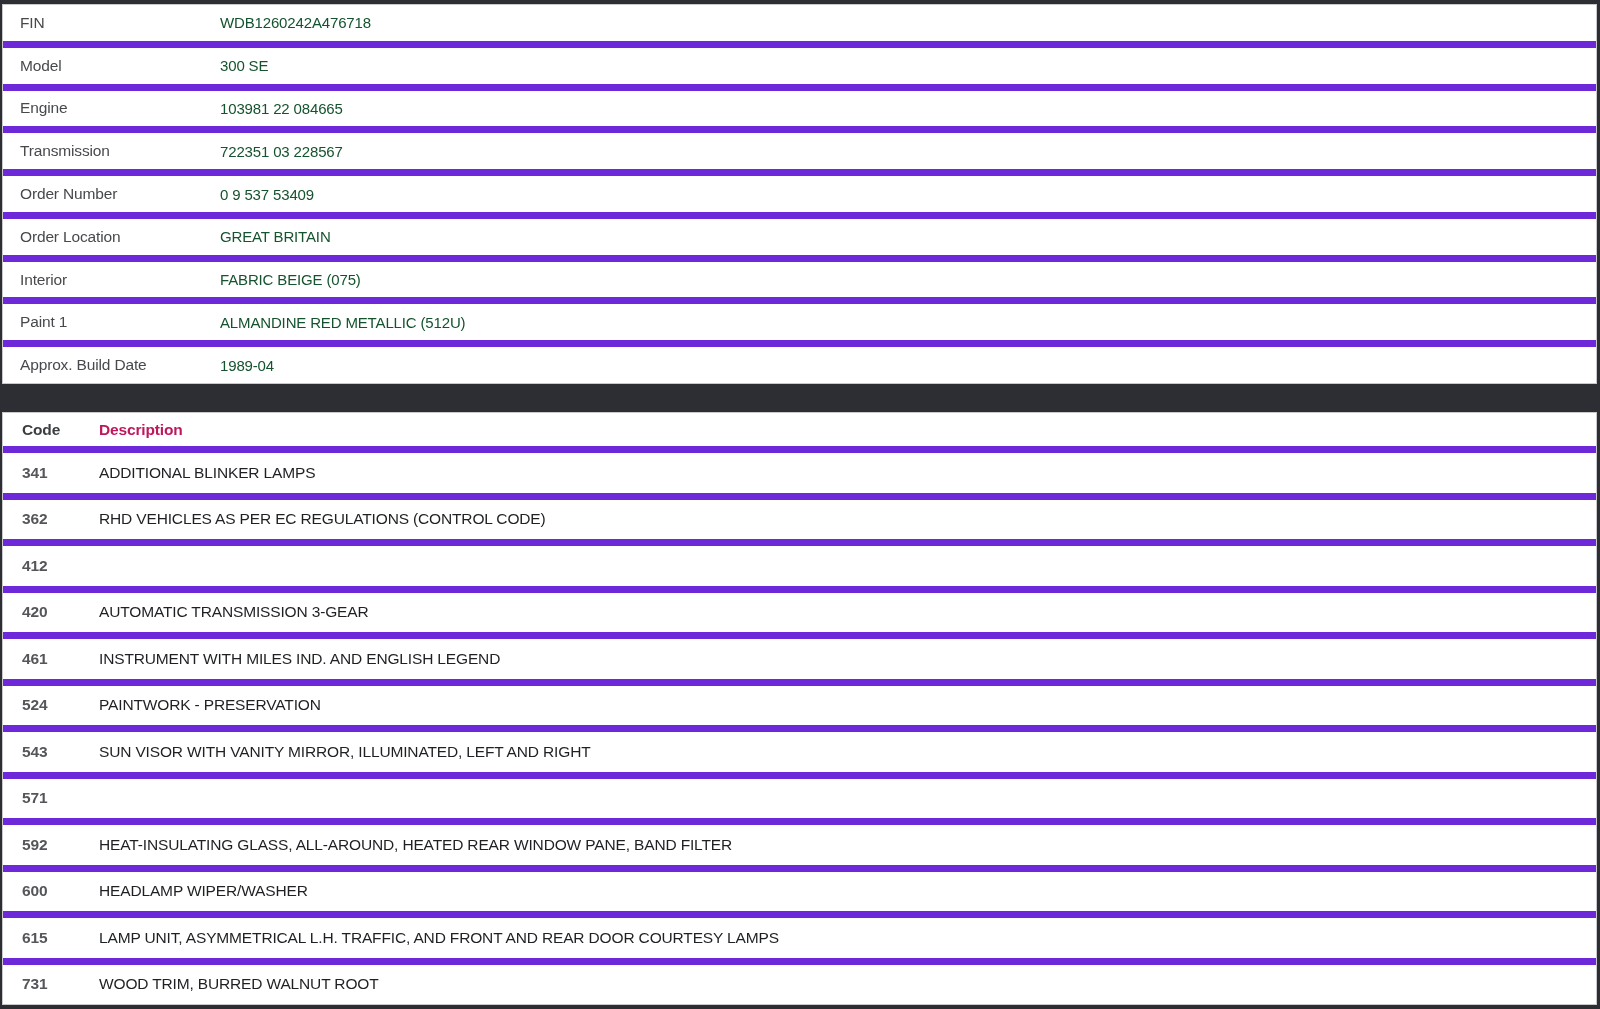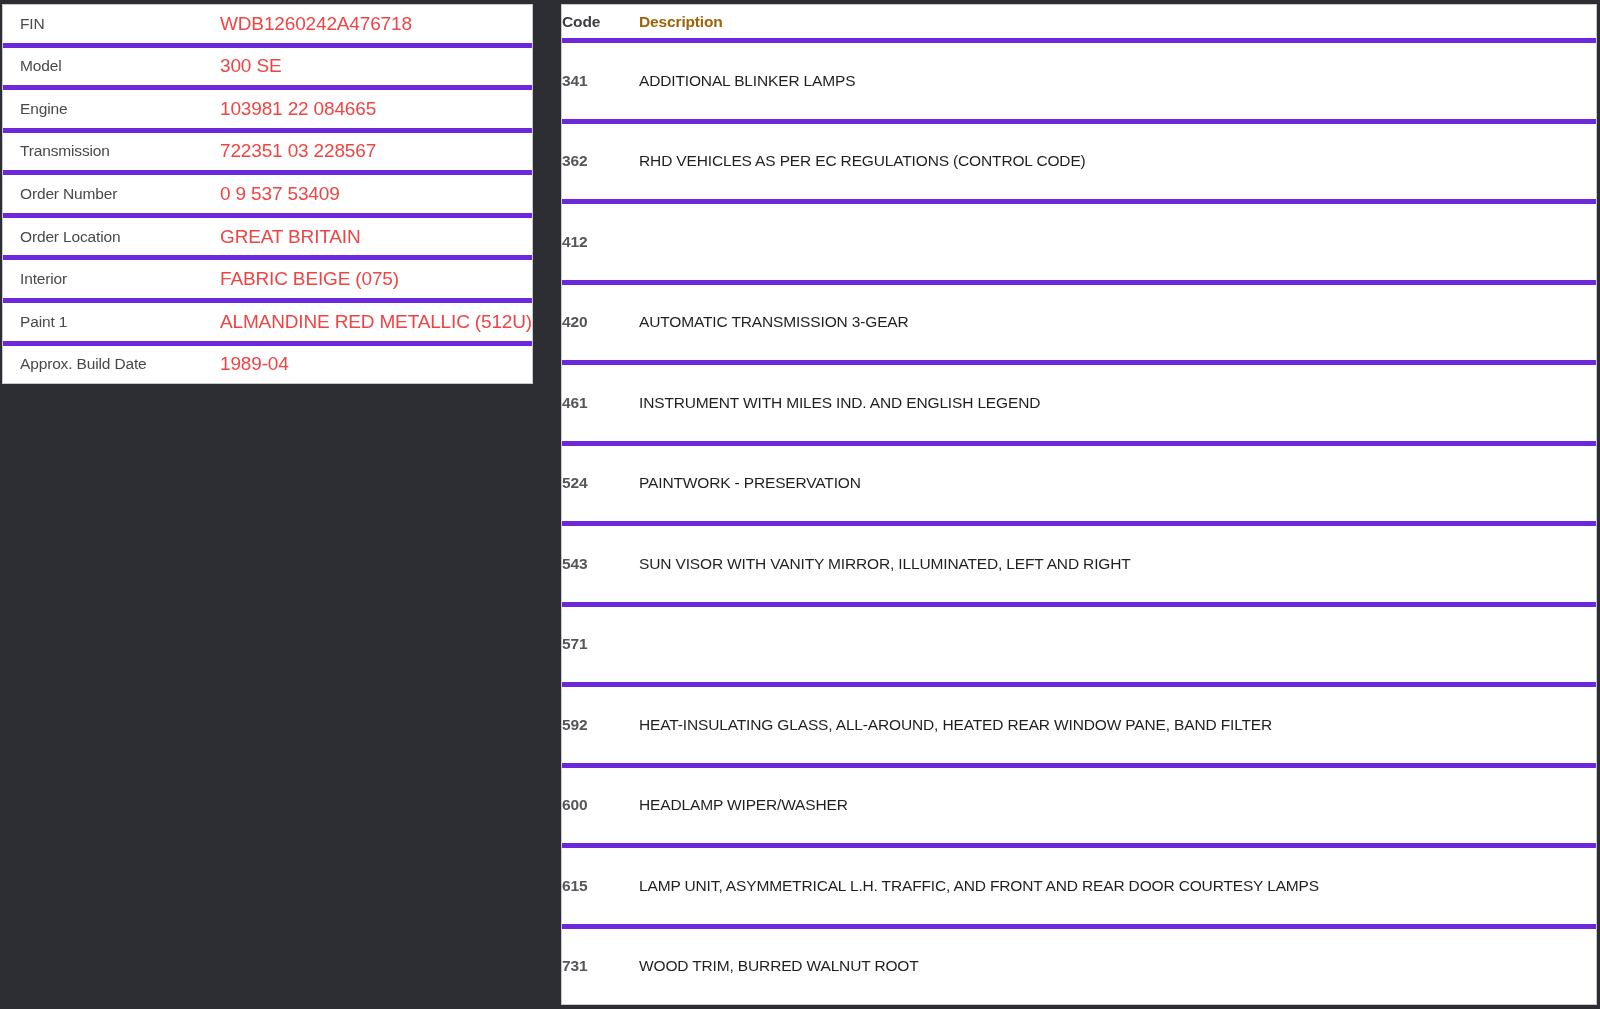--- a/index.html
+++ b/index.html
@@ -7,21 +7,21 @@
     padding: 0;
     background: #2d2e33;
     font-family: "Liberation Sans", "DejaVu Sans", sans-serif;
   }
   .page {
     width: 1600px;
     height: 1009px;
     box-sizing: border-box;
     padding: 4px 3px 4px 2px;
     display: flex;
-    flex-direction: row;
+    flex-direction: column;
     background: #2d2e33;
   }
   .card {
     background: #ffffff;
     border: 1px solid #c9c9cc;
     box-sizing: border-box;
   }
   .card-info {
     height: 380px;
     display: flex;
@@ -32,59 +32,60 @@
     flex: 0 0 28px;
   }
   .card-options {
     flex: 1;
     display: flex;
     flex-direction: column;
   }
   .row {
     display: flex;
     align-items: center;
-    border-top: 5px solid #6d28d9;
+    border-top: 7px solid #6d28d9;
     box-sizing: border-box;
   }
   .row:first-child { border-top: none; }
   .card-info .row { flex: 1; }
   .card-options .row { flex: 1; }
   .card-options .row.header-row { flex: 0 0 33px; }
   .cell {
     white-space: nowrap;
     overflow: hidden;
     letter-spacing: -0.15px;
   }
   
   .card-info .cell.label {
     flex: 0 0 200px;
     padding-left: 17px;
     font-size: 15.5px;
     color: #48494d;
   }
   .card-info .cell.value {
     flex: 1;
-    font-size: 19px;
-    color: #ef4444;
+    font-size: 15px;
+    color: #14532d;
   }
   
   .card-options .cell.code {
     flex: 0 0 77px;
+    padding-left: 19px;
     font-size: 15.5px;
     color: #55565a;
     font-weight: 600;
   }
   .card-options .cell.desc {
     flex: 1;
     font-size: 15.5px;
     color: #1f2023;
   }
   .card-options .header-row .cell {
     font-weight: 700;
-    color: #a16207;
+    color: #be185d;
   }
   .card-options .header-row .cell.code { color: #3c3d41; }
 </style>
 </head>
 <body>
 
 <div class="page">
 
   <section class="card card-info">
     <div class="row">

